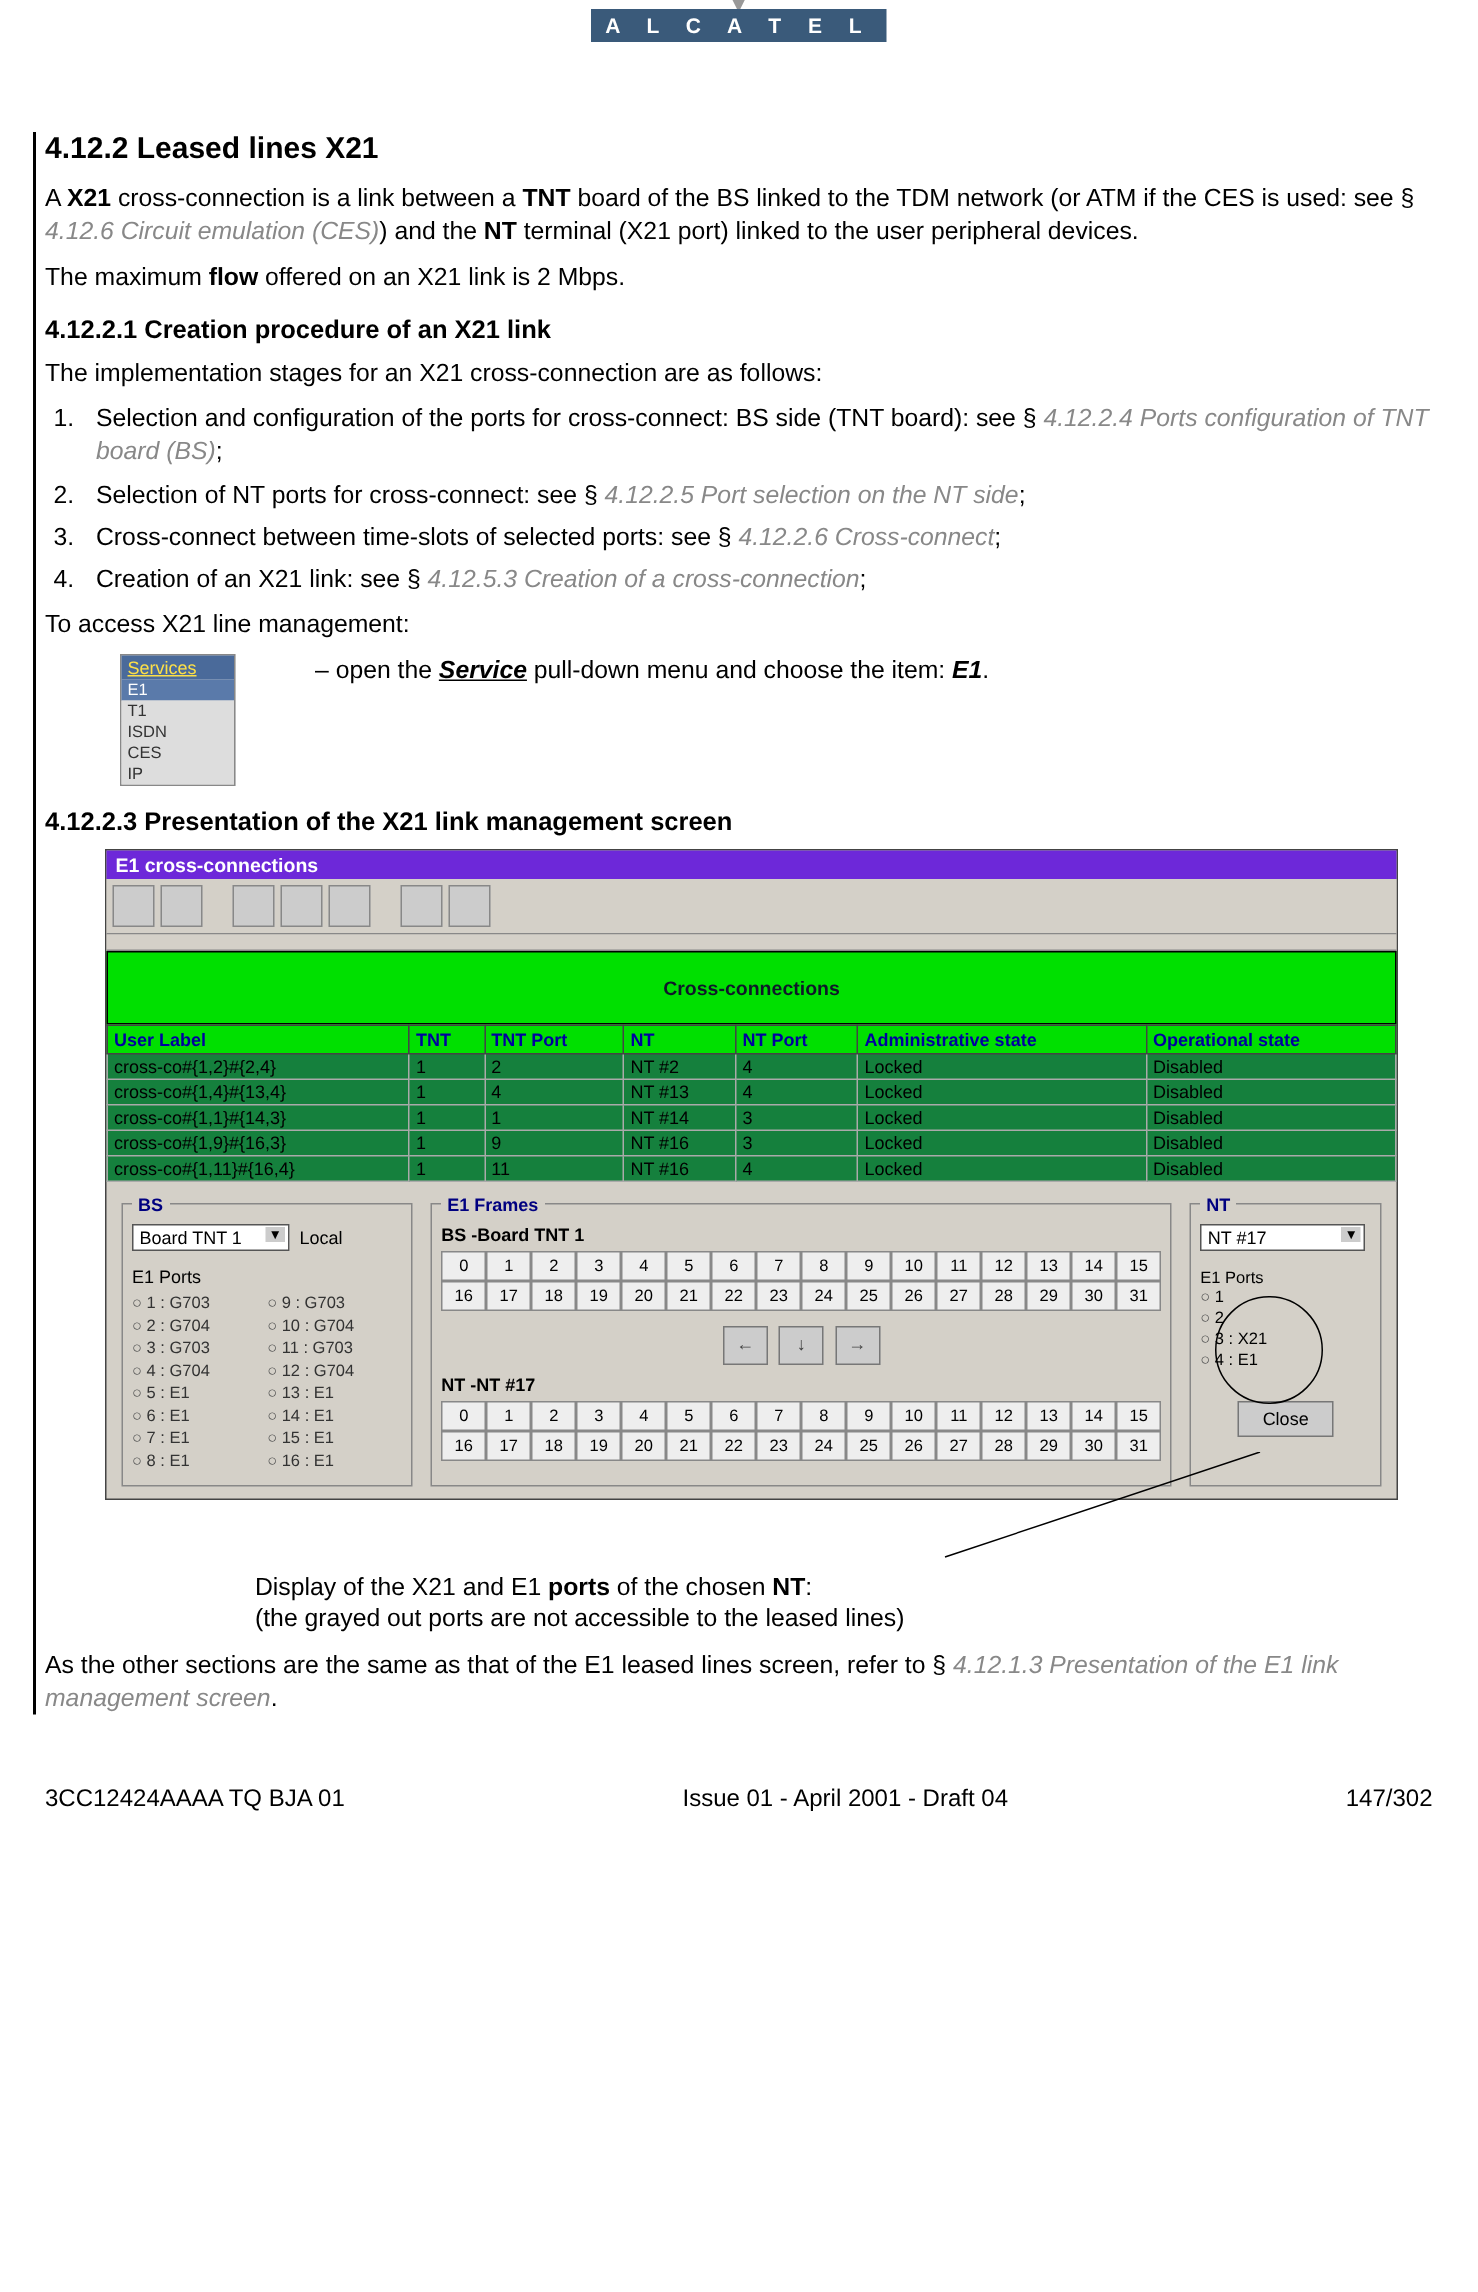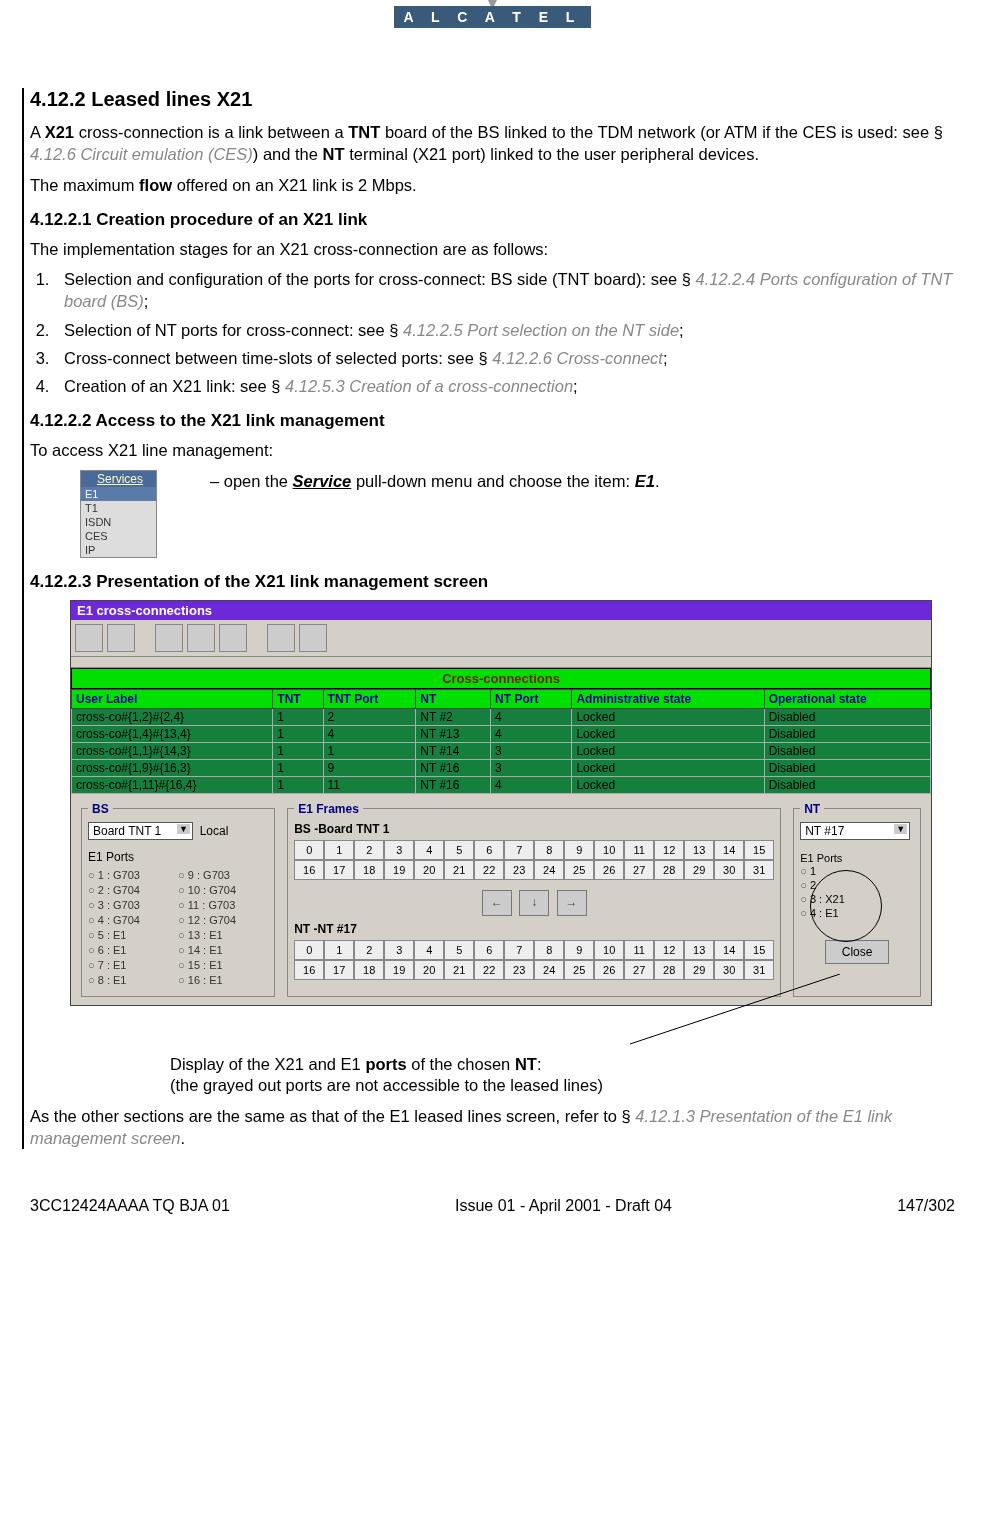--- a/index.html
+++ b/index.html
@@ -95,22 +95,22 @@
   }
   .menu-mock {
     width: 75px;
     border: 1px solid #888;
     background: #ddd;
     font-size: 12px;
     font-family: Arial, sans-serif;
   }
   .menu-mock .mheader {
     background: #4a6a9a;
-    color: #fef9c3;
-    padding: 1px 16px;
+    color: #fde047;
+    padding: 1px 4px;
     text-decoration: underline;
   }
   .menu-mock .mitem {
     padding: 0 4px;
     background: #ddd;
     color: #333;
     font-size: 11px;
     line-height: 14px;
   }
   .menu-mock .mitem.hl {
@@ -144,25 +144,25 @@
     height: 26px;
     background: #ccc;
     border: 1px solid #888;
     display: inline-block;
   }
   .tb-sep {
     width: 12px;
   }
   .cc-header {
     background: #00e000;
-    color: #7f1d1d;
+    color: #0f172a;
     text-align: center;
     font-weight: bold;
     border: 1px solid #000;
-    padding: 2px;
+    padding: 16px;
     font-size: 13px;
   }
   .cc-table {
     width: 100%;
     border-collapse: collapse;
     background: #15803d;
     font-size: 12px;
   }
   .cc-table th {
     background: #00e000;
@@ -327,21 +327,20 @@
 
     <h3 class="subsection">4.12.2.1  Creation procedure of an X21 link</h3>
     <p>The implementation stages for an X21 cross-connection are as follows:</p>
     <ol class="steps">
       <li><span>Selection and configuration of the ports for cross-connect: BS side (TNT board): see § </span><span class="ref">4.12.2.4 Ports configuration of TNT board (BS)</span><span>;</span></li>
       <li><span>Selection of NT ports for cross-connect: see § </span><span class="ref">4.12.2.5 Port selection on the NT side</span><span>;</span></li>
       <li><span>Cross-connect between time-slots of selected ports: see § </span><span class="ref">4.12.2.6 Cross-connect</span><span>;</span></li>
       <li><span>Creation of an X21 link: see § </span><span class="ref">4.12.5.3 Creation of a cross-connection</span><span>;</span></li>
     </ol>
 
-    <h3 class="subsection">4.12.2.2  Access to the X21 link management</h3>
     <p>To access X21 line management:</p>
 
 
     <div class="icon-row">
       <div class="icon-col">
         <div class="menu-mock">
           <div class="mheader">Services</div>
           <div class="mitem hl">E1</div>
           <div class="mitem">T1</div>
           <div class="mitem">ISDN</div>

